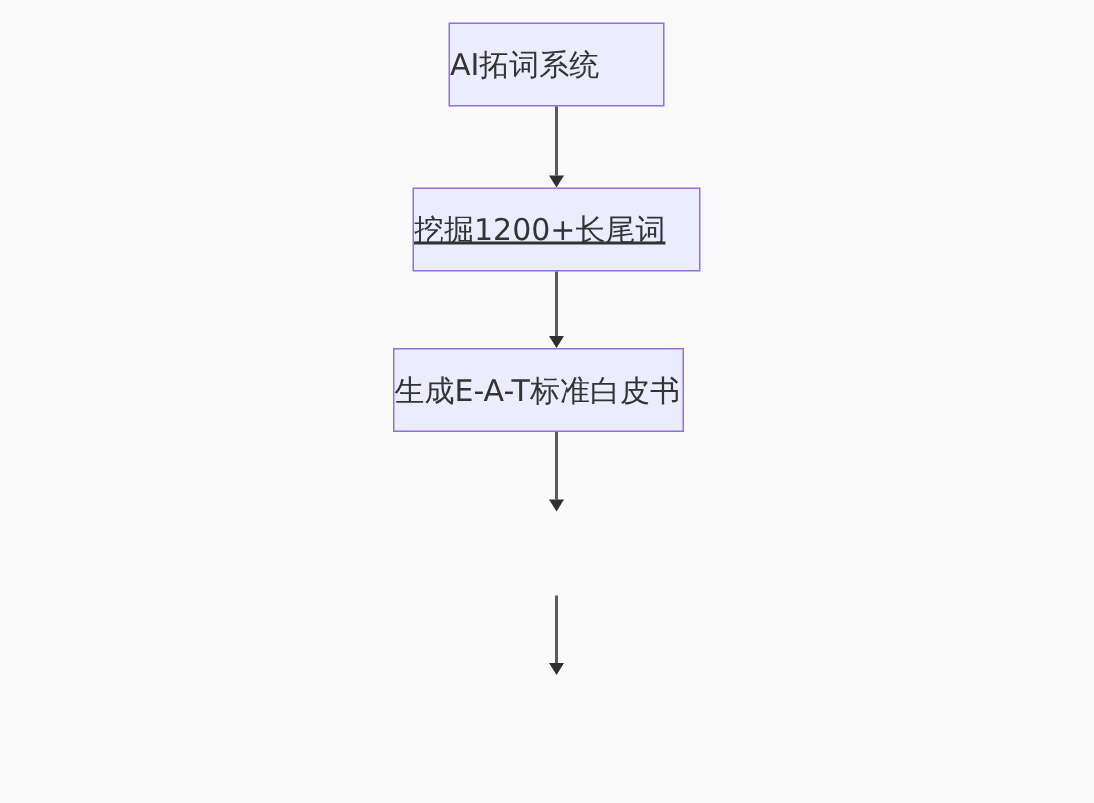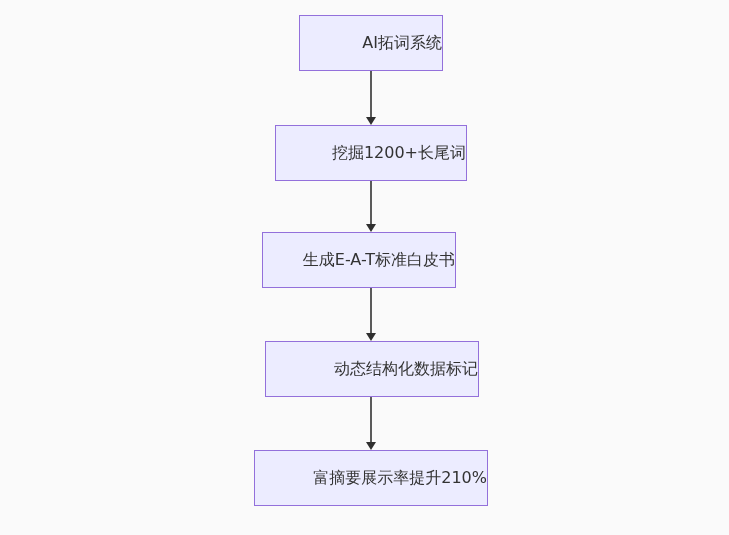--- a/index.html
+++ b/index.html
@@ -19,29 +19,29 @@
     background: var(--bg);
     font-family: "DejaVu Sans", "Liberation Sans", sans-serif;
     overflow: hidden;
   }
   .node {
     position: absolute;
     height: 56px;
     background: var(--node-fill);
     border: 1.5px solid var(--node-border);
     color: var(--text);
-    font-size: 16px;
+    font-size: 20px;
     display: flex;
     align-items: center;
-    justify-content: flex-end;
+    justify-content: flex-start;
     text-align: center;
     white-space: nowrap;
   }
   .node-1 { left: 299px; top: 15px;  width: 144px; }
-  .node-2 { left: 275px; top: 125px; width: 192px; }
+  .node-2 { left: 275px; top: 125px; width: 192px; text-decoration: underline; }
   .node-3 { left: 262px; top: 232px; width: 194px; }
   .node-4 { left: 265px; top: 341px; width: 214px; }
   .node-5 { left: 254px; top: 450px; width: 234px; }
   .arrow {
     position: absolute;
     left: 366px;
     width: 10px;
     display: flex;
     flex-direction: column;
     align-items: center;
@@ -88,26 +88,20 @@
 
   <div class="node node-3">
     <span>生成E-A-T标准白皮书</span>
   </div>
 
   <div class="arrow arrow-3">
     <div class="arrow-line"></div>
     <div class="arrow-head"></div>
   </div>
 
-  <div class="node node-4">
-    <span>动态结构化数据标记</span>
-  </div>
 
   <div class="arrow arrow-4">
     <div class="arrow-line"></div>
     <div class="arrow-head"></div>
   </div>
 
-  <div class="node node-5">
-    <span>富摘要展示率提升210%</span>
-  </div>
 
 </div>
 
 </body></html>

